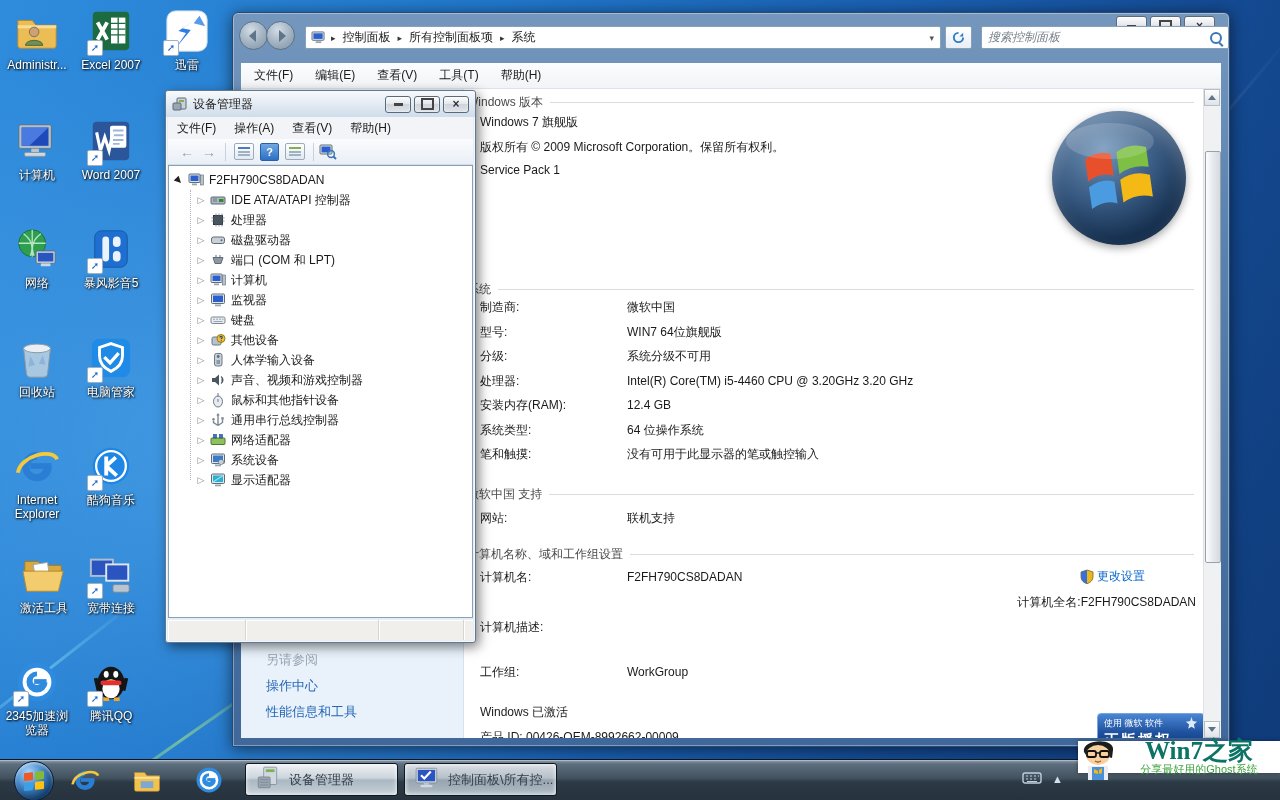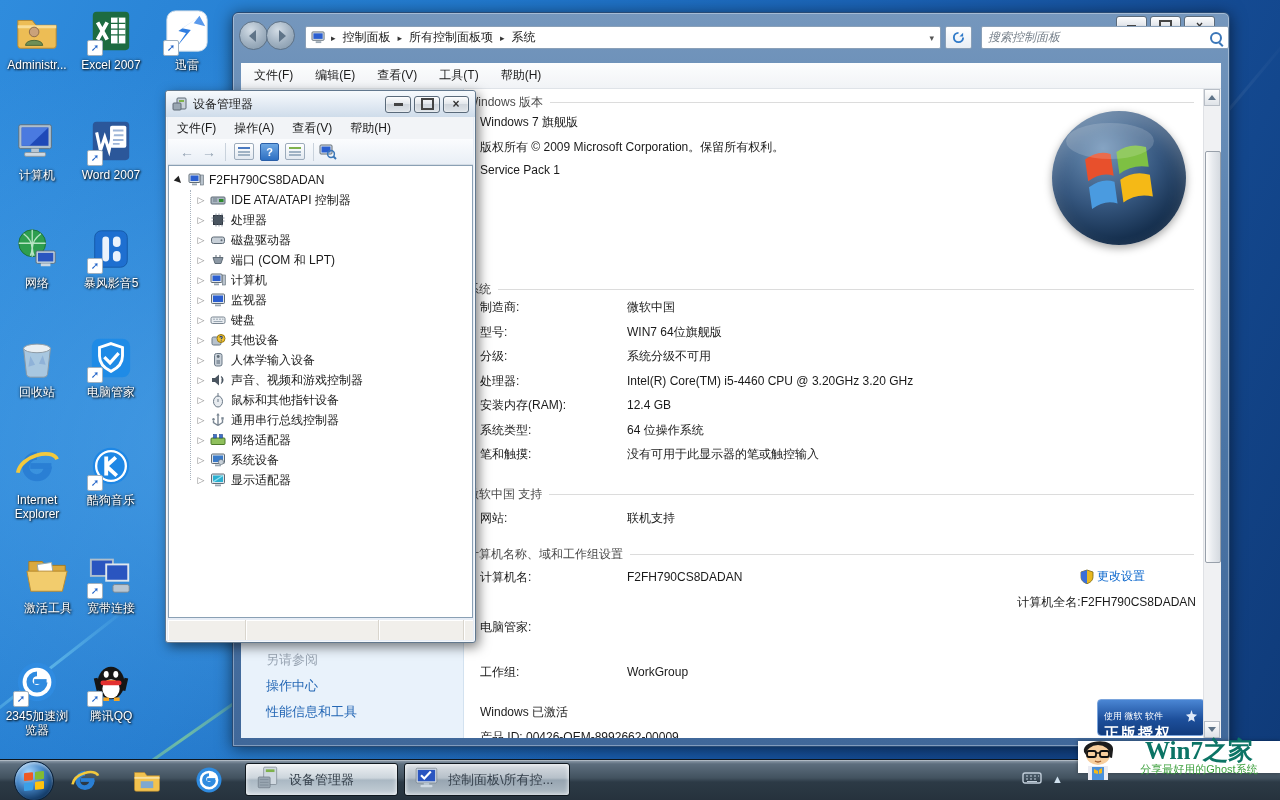--- a/index.html
+++ b/index.html
@@ -62,23 +62,23 @@
   .sec-head .rule{flex:1;height:1px;background:#dcdcdc;margin-left:7px;}
   .srow{position:absolute;left:16px;right:8px;height:16px;white-space:nowrap;}
   .srow .rl{display:inline-block;width:147px;color:#1a1a1a;}
   .srow .rv{color:#1a1a1a;}
   .link{color:#0a66cc;cursor:pointer;}
   .vline{position:absolute;left:16px;color:#1a1a1a;}
   #winorb{position:absolute;left:588px;top:22px;width:134px;height:134px;border-radius:50%;
      background:radial-gradient(circle at 38% 28%,#6f93b8,#35567e 45%,#16304f 72%,#0e2038 100%);
      box-shadow:inset 0 10px 18px rgba(255,255,255,.25), 0 3px 8px rgba(0,0,0,.35);}
   #chg-set{position:absolute;left:616px;top:479px;display:flex;align-items:center;gap:3px;}
-  #gen-badge{position:absolute;left:633px;top:610px;width:108px;height:37px;border-radius:4px;
+  #gen-badge{position:absolute;left:633px;top:624px;width:108px;height:37px;border-radius:4px;
      background:linear-gradient(#4a86d4,#1d4f9b 55%,#123c7e);border:1px solid #7aa4dc;
-     color:#fff;padding:10px 6px;box-sizing:border-box;}
+     color:#fff;padding:3px 6px;box-sizing:border-box;}
   #gen-badge .l1{font-size:9px;display:flex;justify-content:space-between;align-items:center;}
   #gen-badge .l2{font-size:15px;font-weight:bold;letter-spacing:2px;margin-top:1px;}
   #sys-scroll{position:absolute;right:0;top:0;width:17px;height:649px;background:#f0f1f3;border-left:1px solid #dfe1e5;}
   .scr-btn{position:absolute;left:0;width:16px;height:17px;background:linear-gradient(#fdfdfd,#dfe3e8);
      border:1px solid #b8bec6;box-sizing:border-box;display:flex;align-items:center;justify-content:center;}
   .scr-tri{width:0;height:0;border:4px solid transparent;}
   #scr-thumb{position:absolute;left:1px;top:62px;width:14px;height:410px;border:1px solid #98a0aa;border-radius:2px;
      background:linear-gradient(90deg,#fdfdfd,#e8ebef 45%,#d5dae0);}
   
   #dmwin{position:absolute;left:165px;top:90px;width:309px;height:551px;z-index:20;
@@ -236,21 +236,21 @@
       <div class="lbl">Internet Explorer</div>
     </div>
     <div class="dicon" style="left: 75px; top: 443px;">
       <div class="art"><svg viewBox="0 0 48 48" width="46" height="46">
           <circle cx="24" cy="24" r="19" fill="#1e87e5"></circle>
           <circle cx="24" cy="24" r="15.5" fill="none" stroke="#fff" stroke-width="2.4"></circle>
           <path d="M19 14v20M19 24l10-9M19 24l11 10" stroke="#fff" stroke-width="4" fill="none"></path>
         </svg><span class="sc-arrow">➚</span></div>
       <div class="lbl">酷狗音乐</div>
     </div>
-    <div class="dicon" style="left: 12px; top: 551px;">
+    <div class="dicon" style="left: 1px; top: 551px; padding-left: 7px;">
       <div class="art"><svg viewBox="0 0 48 48" width="46" height="46">
           <path d="M4 11h14l3 4h21v7H4z" fill="#d9a93f" stroke="#a87c20"></path>
           <rect x="14" y="13" width="15" height="18" fill="#fff" stroke="#9aa" transform="rotate(-8 21 22)"></rect>
           <path d="M2 21h42l-5 21H6z" fill="#f2cc6d" stroke="#b98a2e"></path>
         </svg></div>
       <div class="lbl">激活工具</div>
     </div>
     <div class="dicon" style="left: 75px; top: 551px;">
       <div class="art"><svg viewBox="0 0 48 48" width="46" height="46">
           <rect x="3" y="9" width="23" height="17" fill="#2a55c0" stroke="#aebfcd" stroke-width="2"></rect>
@@ -374,21 +374,21 @@
       <div id="rows-support">
           <div class="srow" style="top: 421px;"><span class="rl">网站:</span><span class="rv link">联机支持</span></div>
         </div>
       <div class="sec-head" style="top:457px;">
         <span>计算机名称、域和工作组设置</span>
           <span class="rule"></span>
       </div>
       <div id="rows-compname">
           <div class="srow" style="top: 480px;"><span class="rl">计算机名:</span><span class="rv">F2FH790CS8DADAN</span></div>
           <div class="srow" style="top: 505px; text-align: right;"><span class="rl">计算机全名:</span><span class="rv">F2FH790CS8DADAN</span></div>
-          <div class="srow" style="top: 530px;"><span class="rl">电脑管家:</span><span class="rv"></span></div>
+          <div class="srow" style="top: 530px;"><span class="rl">计算机描述:</span><span class="rv"></span></div>
           <div class="srow" style="top: 575px;"><span class="rl">工作组:</span><span class="rv">WorkGroup</span></div>
         </div>
       <div id="chg-set">
         <svg width="14" height="15" viewBox="0 0 14 15">
           <path d="M7 1l6 2v4.5c0 4-2.6 6-6 7.2C3.6 13.5 1 11.5 1 7.5V3z" fill="#e8b820" stroke="#7a6410" stroke-width=".8"></path>
           <path d="M7 1l-6 2v4.5c0 4 2.6 6 6 7.2z" fill="#3a6fd8"></path>
         </svg>
         <span class="link">更改设置</span>
       </div>
       <div class="vline" style="top:615px;">Windows 已激活</div>
@@ -649,21 +649,21 @@
   <div id="tk-buttons">
       <div class="tb-btn" style="left: 245px; width: 153px;">
         <span><svg viewBox="0 0 48 48" width="26" height="26">
             <rect x="16" y="4" width="24" height="32" rx="2" fill="#cfd8e0" stroke="#5f6b76"></rect>
             <rect x="20" y="8" width="16" height="5" fill="#7fb24c"></rect>
             <rect x="6" y="22" width="22" height="20" rx="2" fill="#9aa7b2" stroke="#5f6b76"></rect>
             <path d="M9 27h16M9 32h16M9 37h16" stroke="#6a7886"></path>
           </svg></span>
         <span>设备管理器</span>
       </div>
-      <div class="tb-btn dim" style="left: 404px; width: 166px;">
+      <div class="tb-btn dim" style="left: 404px; width: 153px;">
         <span><svg viewBox="0 0 48 48" width="26" height="26">
             <rect x="4" y="6" width="38" height="27" rx="2" fill="#cfd8e0" stroke="#5f6b76"></rect>
             <rect x="7" y="9" width="32" height="21" fill="#2a55c0"></rect>
             <path d="M13 19l6 6 12-13" stroke="#fff" stroke-width="4" fill="none"></path>
             <rect x="18" y="33" width="10" height="4" fill="#b9c6d2"></rect>
             <rect x="12" y="37" width="22" height="4" rx="1.5" fill="#cfd9e2"></rect>
           </svg></span>
         <span>控制面板\所有控...</span>
       </div>
     </div>

